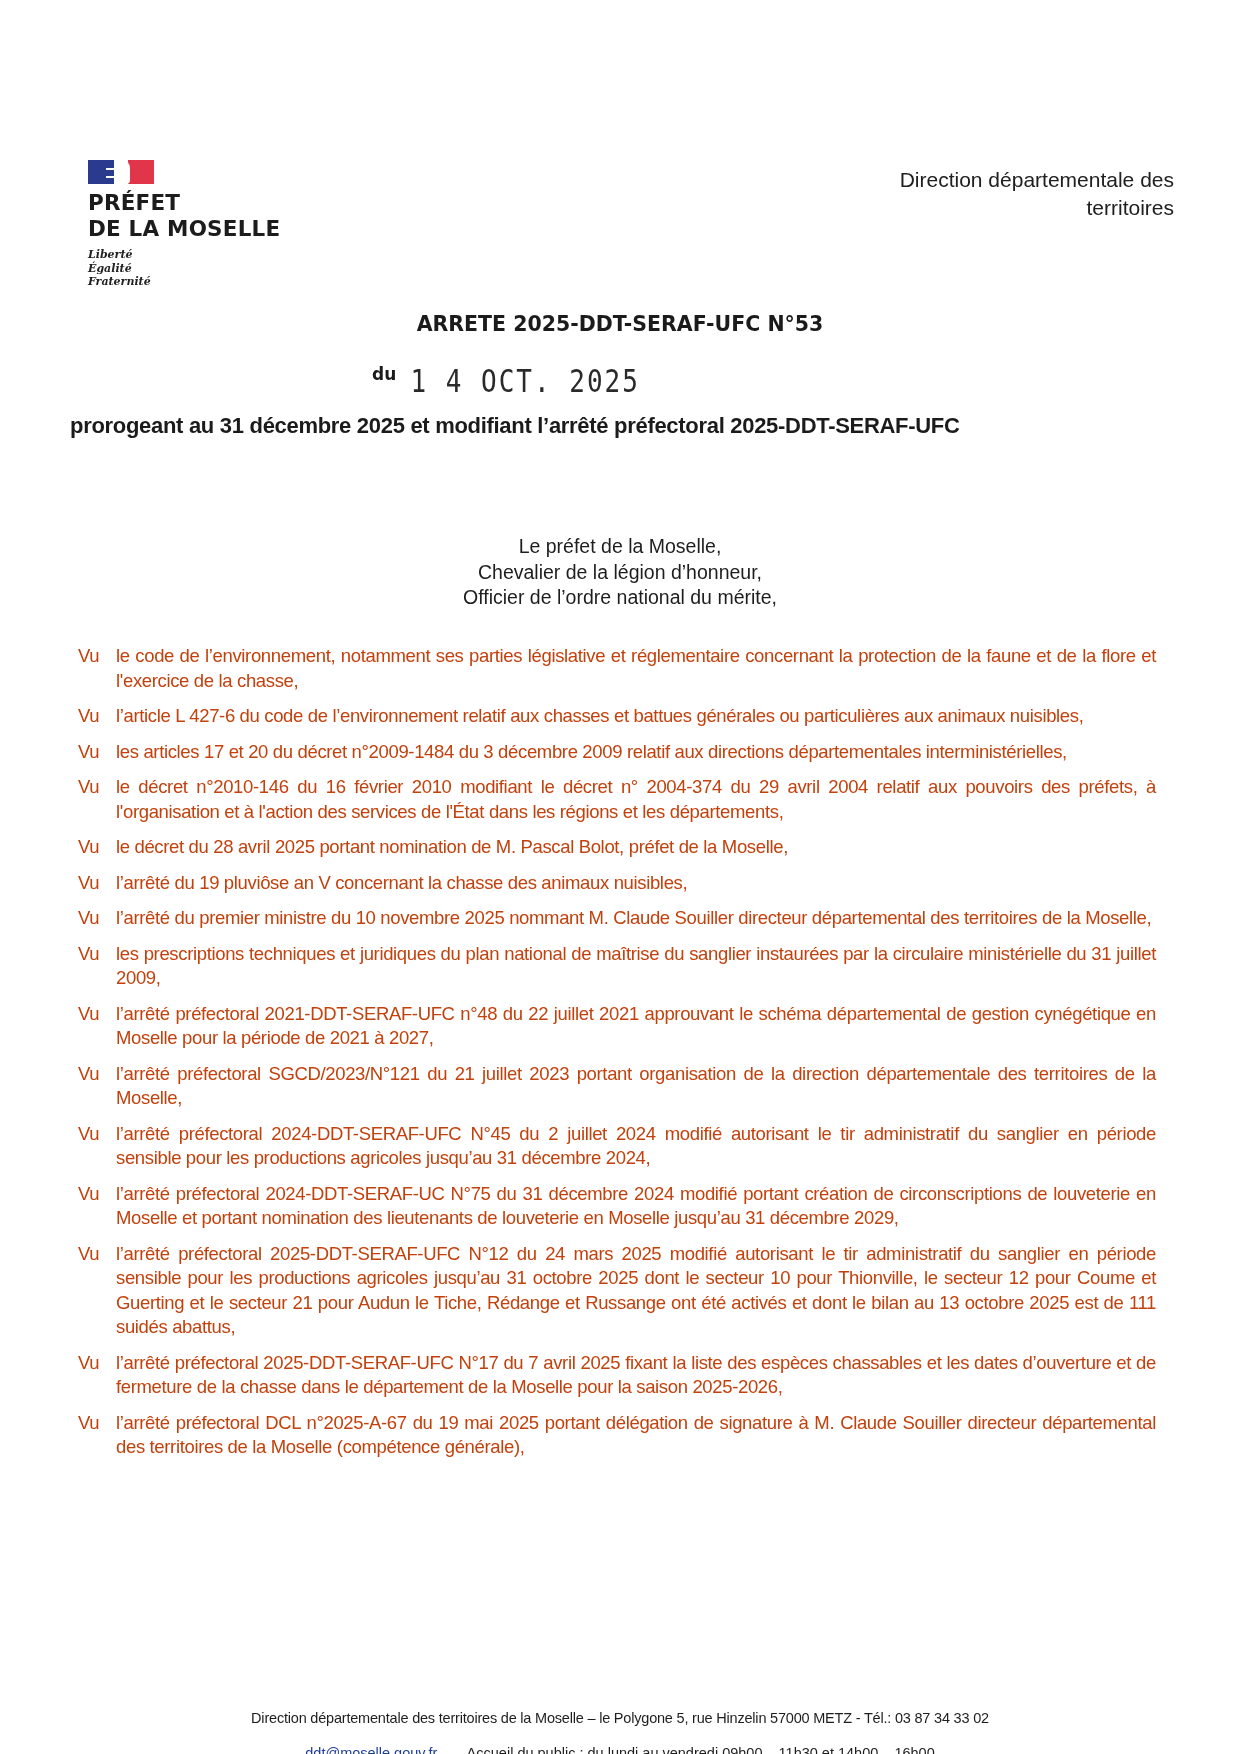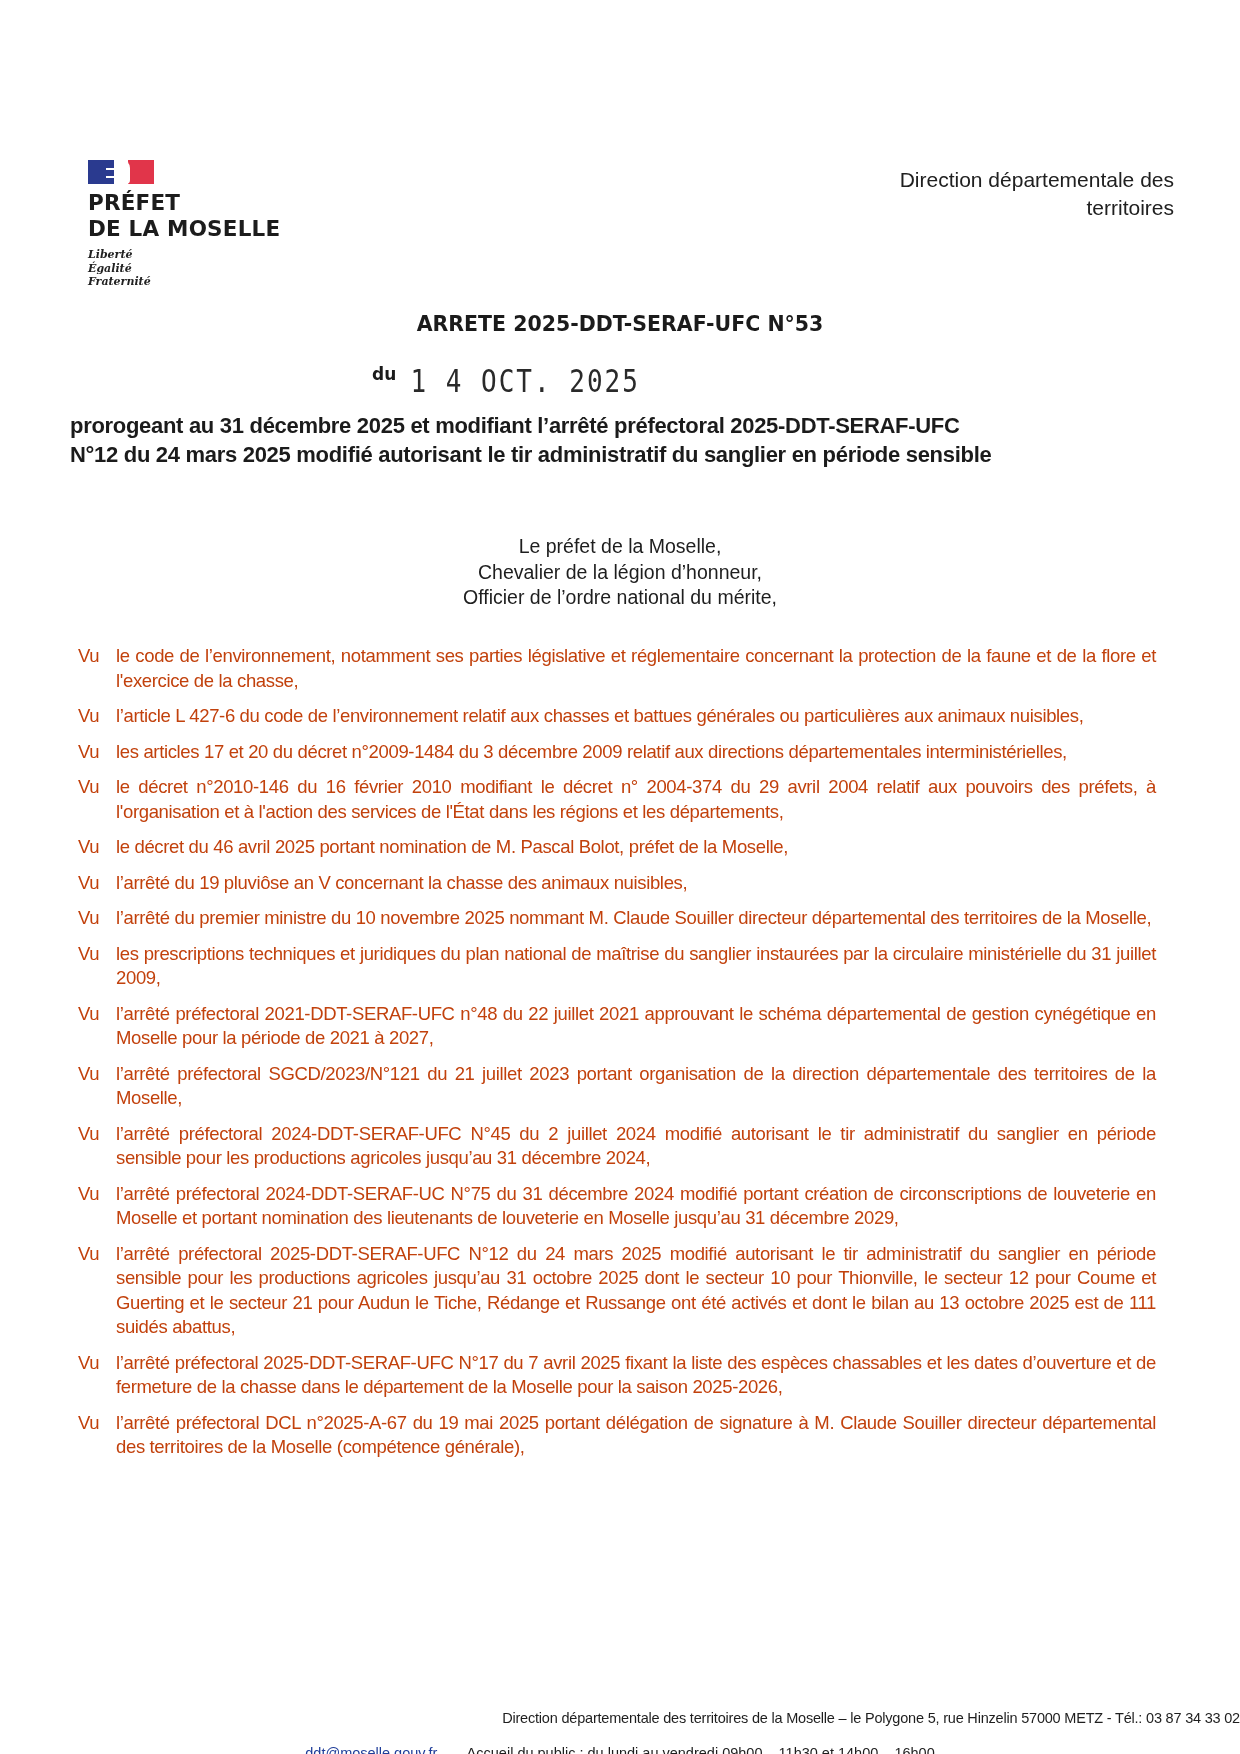--- a/index.html
+++ b/index.html
@@ -25,21 +25,21 @@
 
   .subject { position: absolute; left: 70px; width: 1100px; top: 412px; text-align: left; font-family: "Liberation Sans", sans-serif; font-weight: bold; font-size: 22px; line-height: 28.5px; color: #1b1b1b; letter-spacing: -0.3px; }
 
   .signatory { position: absolute; left: 0; width: 1240px; top: 534px; text-align: center; font-family: "Liberation Sans", sans-serif; font-size: 19.5px; line-height: 25.5px; color: #1e1e1e; }
 
   .considerants { position: absolute; left: 78px; width: 1078px; top: 644px; font-family: "Liberation Sans", sans-serif; font-size: 18.5px; line-height: 24.5px; color: #c2410c; letter-spacing: -0.35px; }
   .vu-item { display: flex; margin-bottom: 11px; }
   .vu-label { width 38px; min-width: 38px; flex: 0 0 38px; }
   .vu-text { flex: 1; text-align: justify; }
 
-  .footer { position: absolute; left: 0; width: 1240px; top: 1709px; text-align: right; font-family: "Liberation Sans", sans-serif; font-size: 14.5px; line-height: 18px; color: #1e1e1e; letter-spacing: -0.2px; }
+  .footer { position: absolute; left: 0; width: 1240px; top: 1709px; text-align: center; font-family: "Liberation Sans", sans-serif; font-size: 14.5px; line-height: 18px; color: #1e1e1e; letter-spacing: -0.2px; }
   .footer-line2 { position: absolute; left: 0; width: 1240px; top: 1744px; height: 10px; overflow: hidden; text-align: center; font-family: "Liberation Sans", sans-serif; font-size: 14.5px; line-height: 18px; color: #1e1e1e; }
   .footer-line2 .email { color: #1f3d99; text-decoration: underline; margin-right: 26px; }
 </style>
 </head>
 <body>
 
 <div class="page">
 
   <div class="logo">
     <div class="flag">
@@ -66,21 +66,20 @@
 
   <div class="arrete-title">ARRETE 2025-DDT-SERAF-UFC N°53</div>
 
   <div class="arrete-date">
     <span class="du">du</span>
     <span class="stamp">1 4 OCT. 2025</span>
   </div>
 
   <div class="subject">
     <div>prorogeant au 31 décembre 2025 et modifiant l’arrêté préfectoral 2025-DDT-SERAF-UFC</div>
-    <div>N°12 du 24 mars 2025 modifié autorisant le tir administratif du sanglier en période sensible</div>
   </div>
 
   <div class="signatory">
     <div>Le préfet de la Moselle,</div>
     <div>Chevalier de la légion d’honneur,</div>
     <div>Officier de l’ordre national du mérite,</div>
   </div>
 
   <div class="considerants">
     <div class="vu-item">
@@ -94,21 +93,21 @@
     <div class="vu-item">
         <span class="vu-label">Vu</span>
         <span class="vu-text">les articles 17 et 20 du décret n°2009-1484 du 3 décembre 2009 relatif aux directions départementales interministérielles,</span>
       </div>
     <div class="vu-item">
         <span class="vu-label">Vu</span>
         <span class="vu-text">le décret n°2010-146 du 16 février 2010 modifiant le décret n° 2004-374 du 29 avril 2004 relatif aux pouvoirs des préfets, à l'organisation et à l'action des services de l'État dans les régions et les départements,</span>
       </div>
     <div class="vu-item">
         <span class="vu-label">Vu</span>
-        <span class="vu-text">le décret du 46 avril 2025 portant nomination de M. Pascal Bolot, préfet de la Moselle,</span>
+        <span class="vu-text">le décret du 28 avril 2025 portant nomination de M. Pascal Bolot, préfet de la Moselle,</span>
       </div>
     <div class="vu-item">
         <span class="vu-label">Vu</span>
         <span class="vu-text">l’arrêté du 19 pluviôse an V concernant la chasse des animaux nuisibles,</span>
       </div>
     <div class="vu-item">
         <span class="vu-label">Vu</span>
         <span class="vu-text">l’arrêté du premier ministre du 10 novembre 2025 nommant M. Claude Souiller directeur départemental des territoires de la Moselle,</span>
       </div>
     <div class="vu-item">

